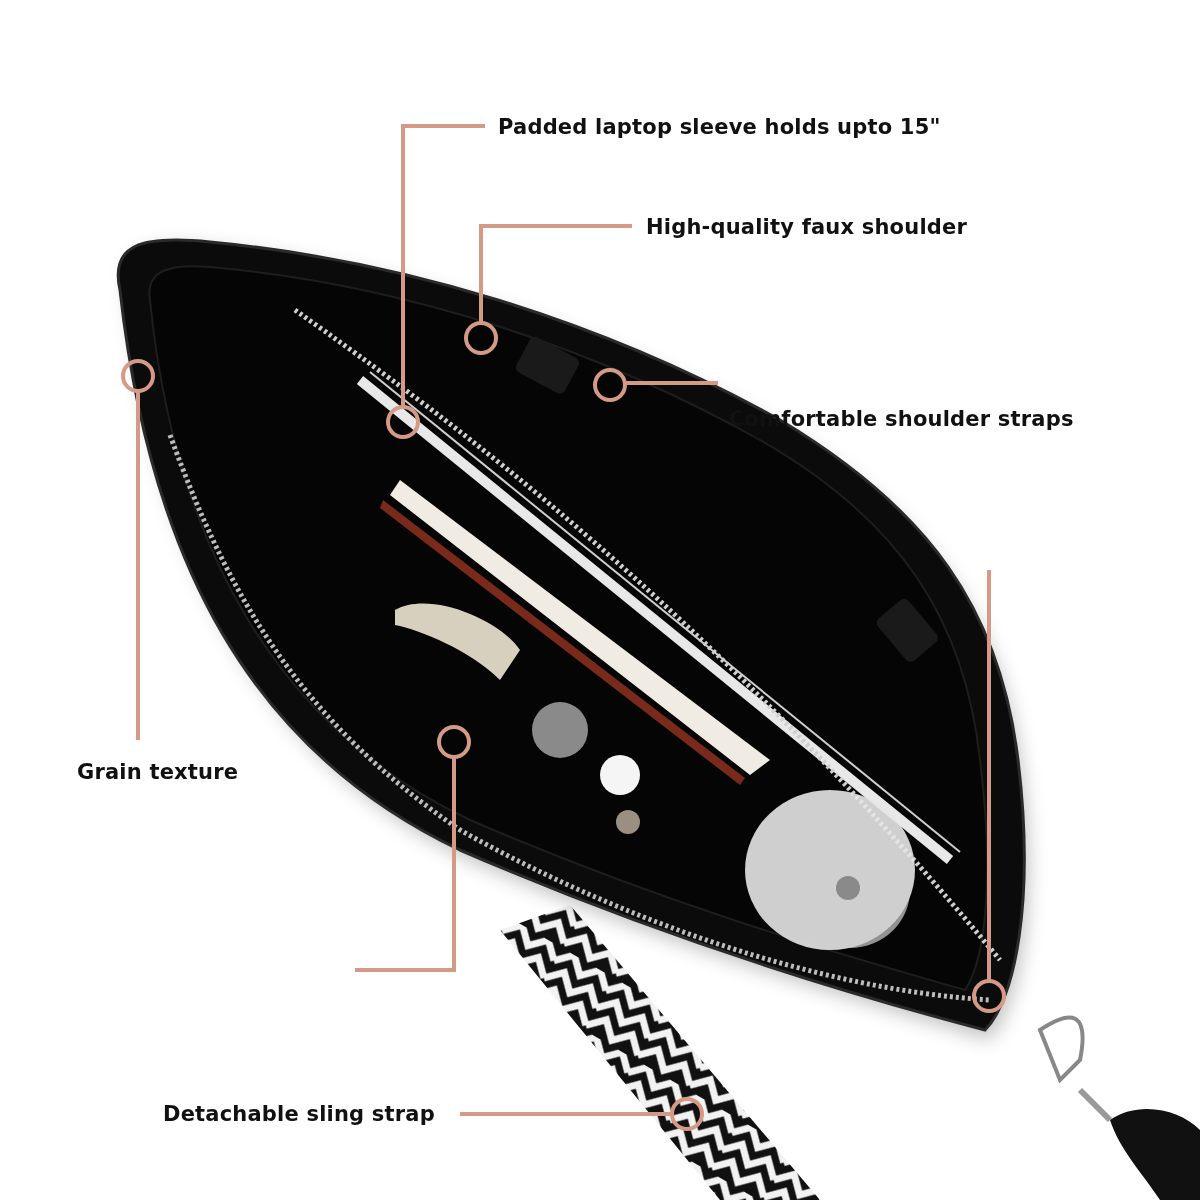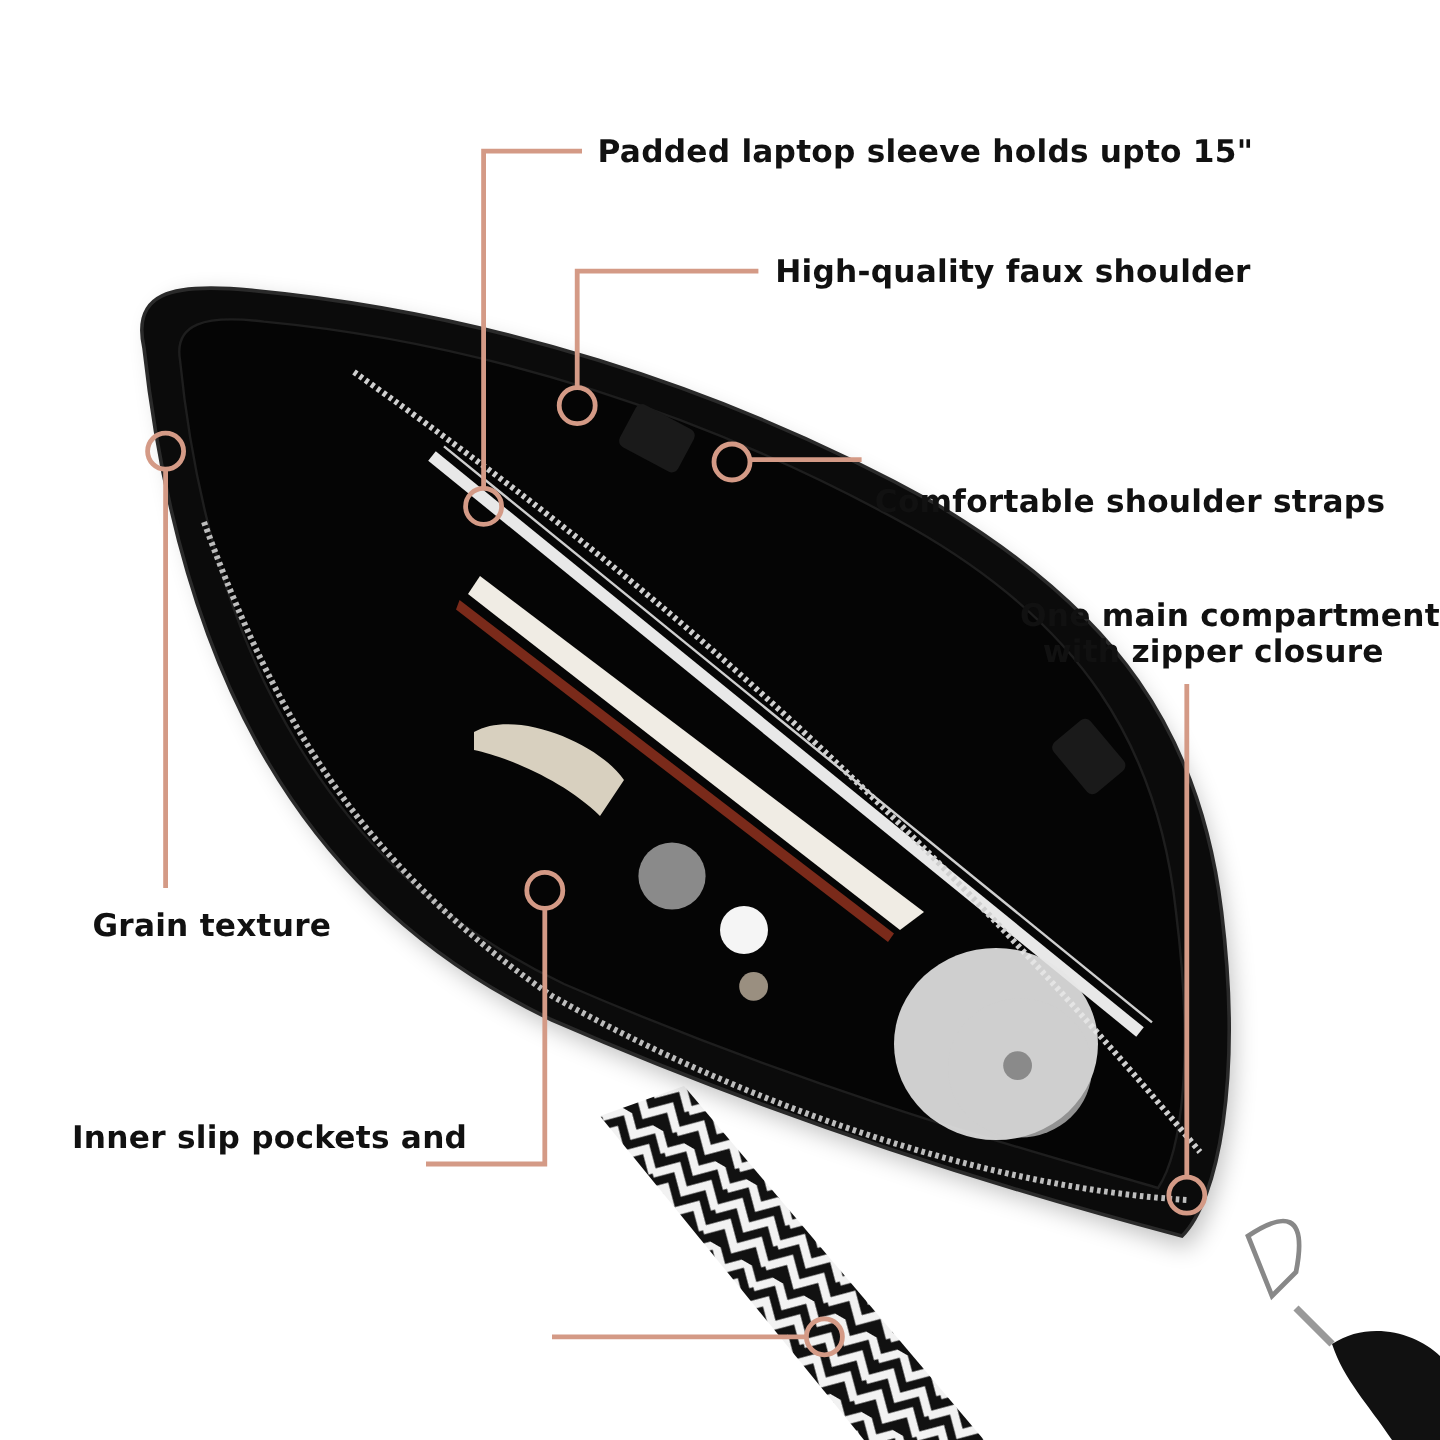--- a/index.html
+++ b/index.html
@@ -1,19 +1,19 @@
 <!DOCTYPE html>
 <html><head>
 <meta charset="utf-8">
 <style>
   html, body { margin:0; padding:0; background:#ffffff; }
   body { width:1200px; height:1200px; position:relative; overflow:hidden;
          font-family:"DejaVu Sans", "Liberation Sans", sans-serif; }
   #stage { position:absolute; left:0; top:0; width:1200px; height:1200px; }
-  .label { position:absolute; font-weight:bold; color:#111111; font-size:26px;
+  .label { position:absolute; font-weight:bold; color:#111111; font-size:21px;
            letter-spacing:0.2px; line-height:30px; white-space:nowrap; }
   .label.center { text-align:center; }
   svg { position:absolute; left:0; top:0; }
 </style>
 </head>
 <body>
 
 <div id="stage">
 
   <svg width="1200" height="1200" viewBox="0 0 1200 1200">
@@ -105,24 +105,20 @@
         <polyline points="460,1114 672,1114"></polyline>
         <circle cx="687" cy="1114" r="15"></circle>
       </g>
     </g>
   </svg>
 
   <div class="label" style="left:498px; top:112px;">Padded laptop sleeve holds upto 15"</div>
   <div class="label" style="left:646px; top:212px;">High-quality faux shoulder</div>
   <div class="label" style="left:729px; top:368px;margin-top:36px;">Comfortable shoulder straps</div>
 
-  <div class="label center" style="left:850px; top:499px; width:322px;">
-    <div>One main compartment</div>
-    <div>with zipper closure</div>
-  </div>
 
   <div class="label" style="left:77px; top:757px;">Grain texture</div>
 
   <div class="label center" style="left:60px; top:934px; width:296px;">
-    <div>Inner slip pockets and</div>
   </div>
 
+  <div class="label" style="left:163px; top:1099px;">Detachable sling strap</div>
 </div>
 
 </body></html>

